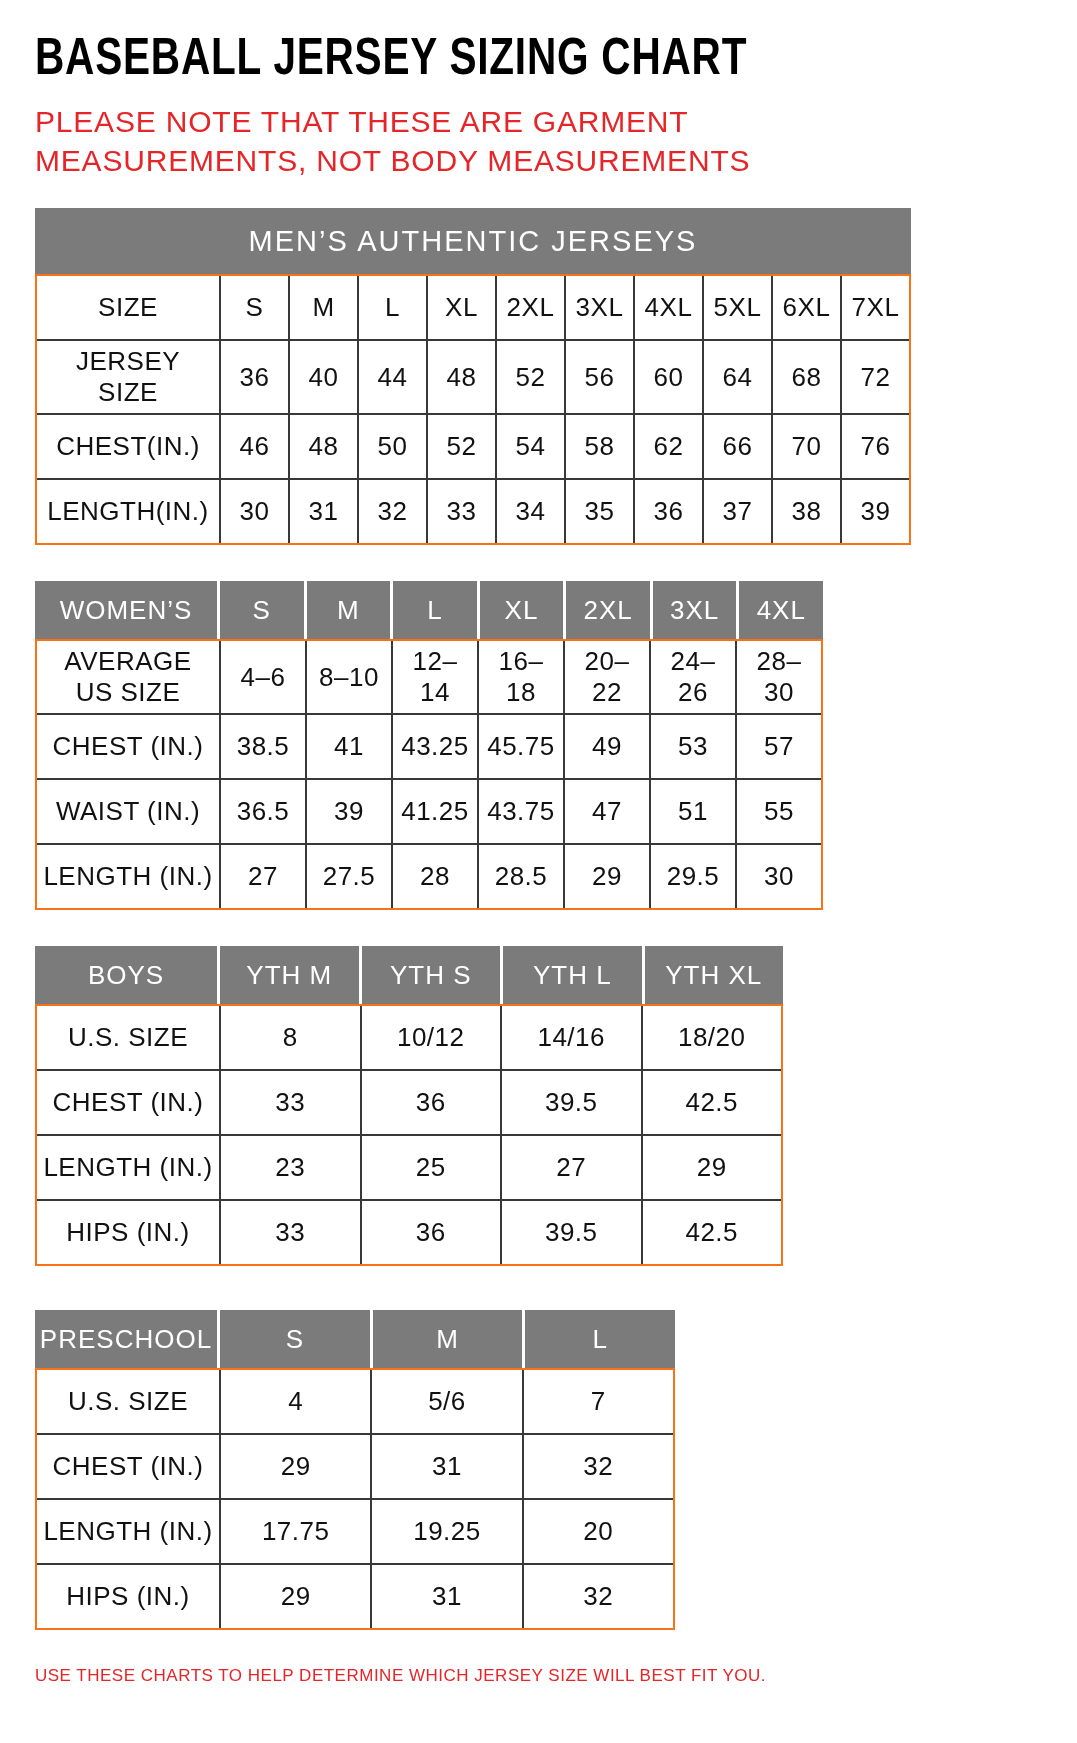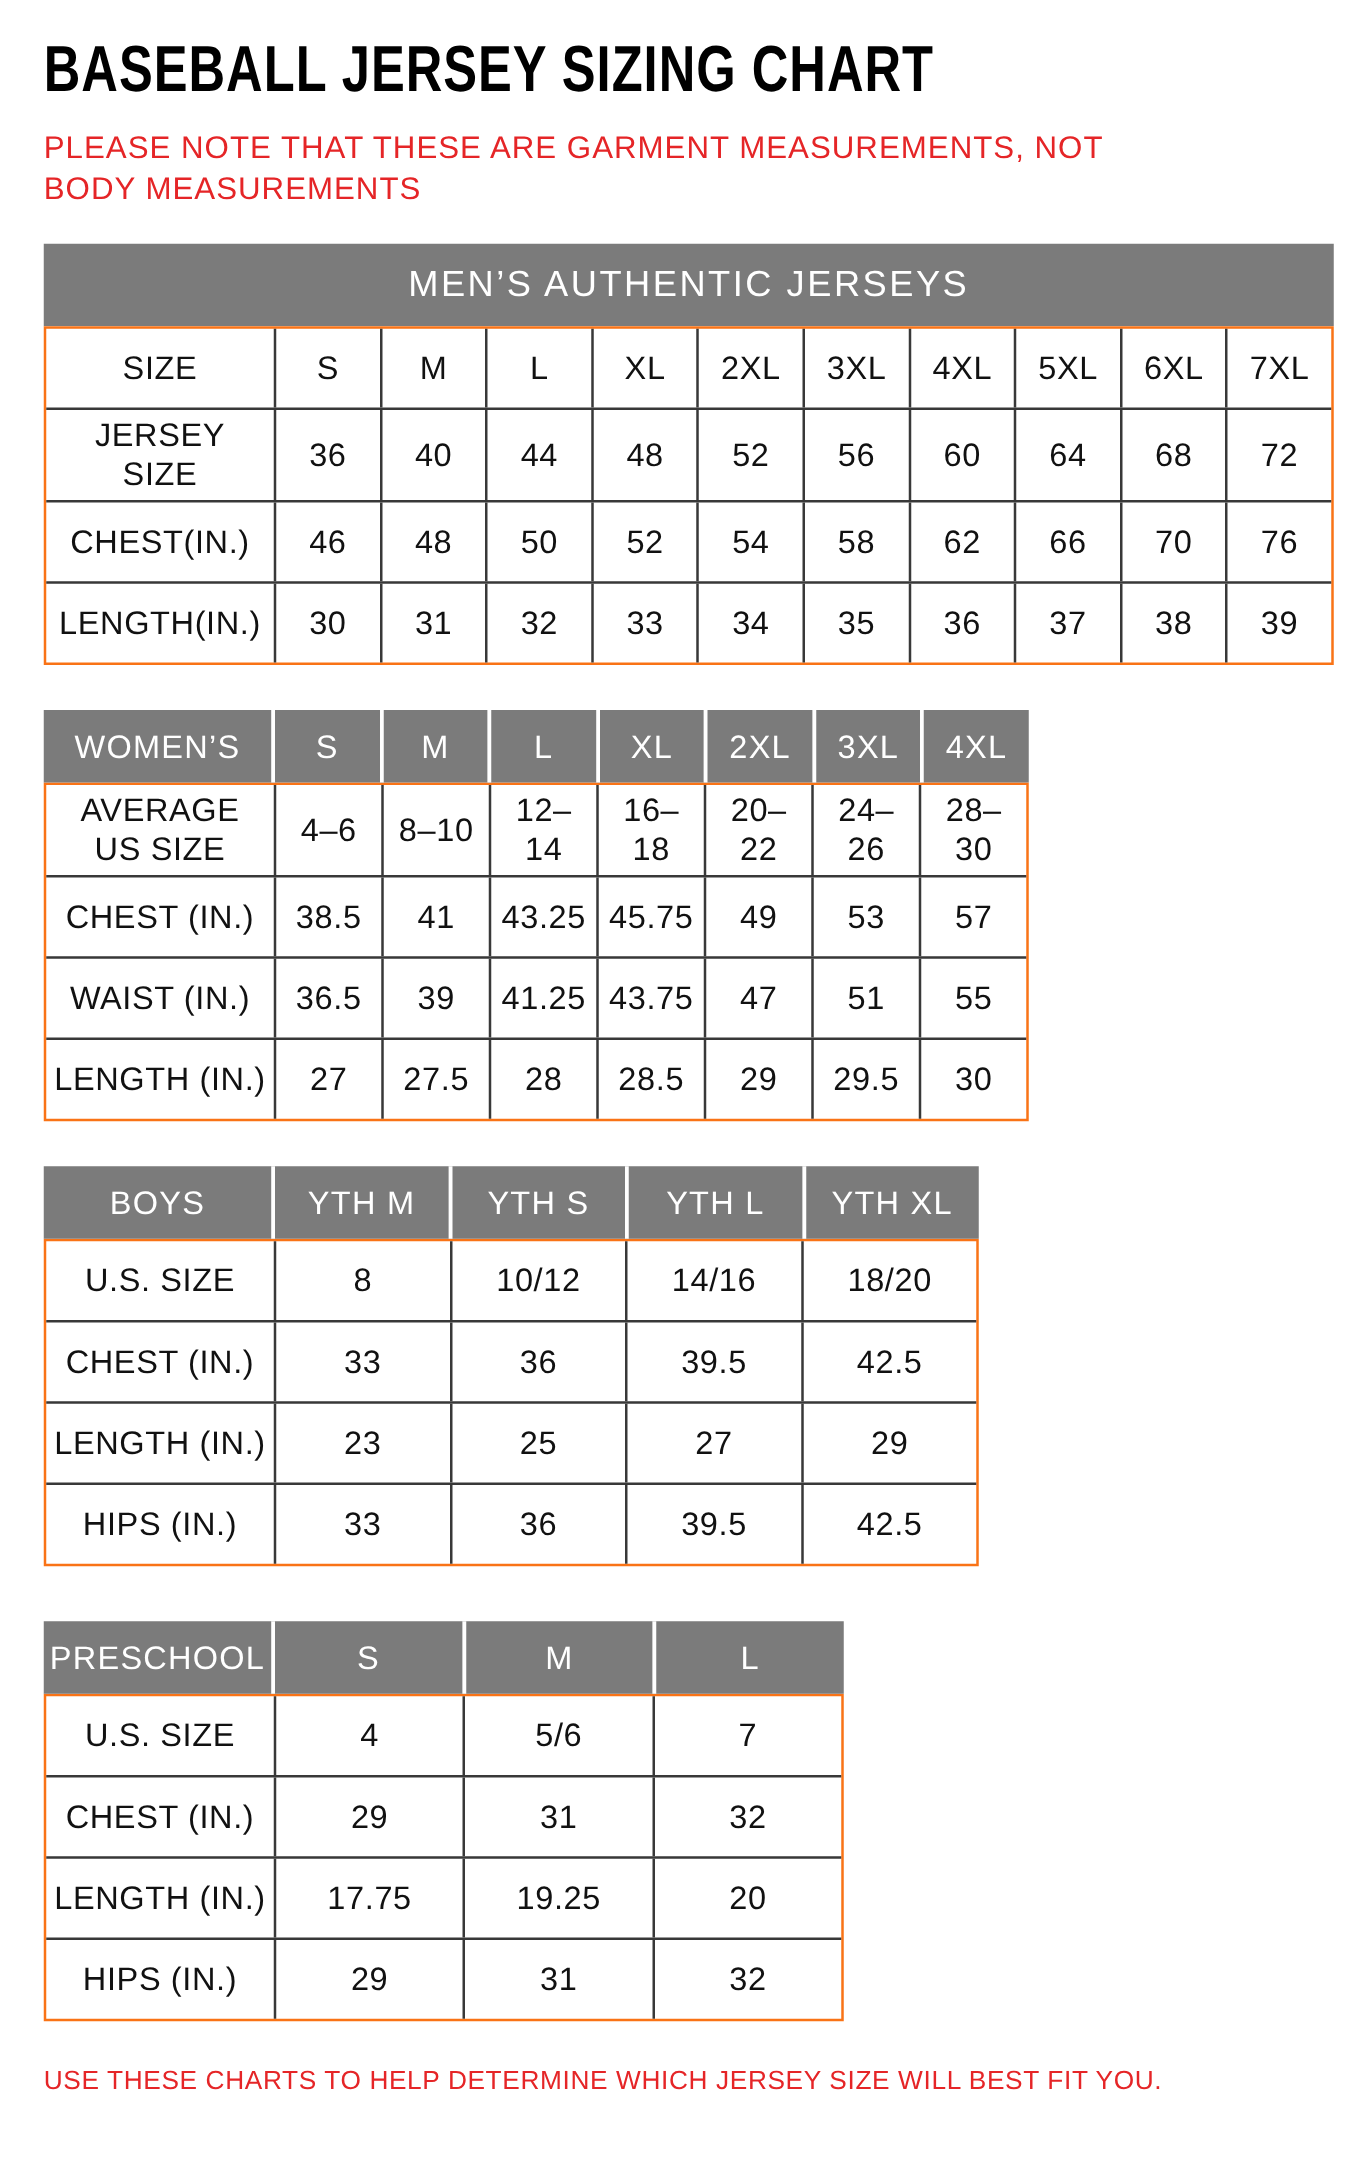--- a/index.html
+++ b/index.html
@@ -17,29 +17,29 @@
     font-weight: bold;
     color: #000000;
     white-space: nowrap;
     transform: scaleX(0.78);
     transform-origin: left center;
     letter-spacing: 1px;
     margin-bottom: 16px;
   }
   .note {
     color: #e52527;
-    font-size: 25px;
+    font-size: 30px;
     line-height: 1.3;
     letter-spacing: 0.8px;
     max-width: 900px;
     margin-bottom: 28px;
   }
 
   .size-table { margin-bottom: 36px; }
-  .mens      { width: 1032px; }
+  .mens      { width: 876px; }
   .womens    { width: 788px; }
   .boys      { width: 748px; }
   .preschool { width: 640px; margin-top: 44px; }
 
   .banner {
     background: #7b7b7b;
     color: #ffffff;
     height: 66px;
     display: flex;
     align-items: center;
@@ -76,21 +76,21 @@
     letter-spacing: 0.5px;
     text-align: center;
     padding: 5px 6px;
     color: #111111;
   }
   .cell + .cell { border-left: 2px solid #383838; }
   .cell.label-col { flex: 0 0 182px; white-space: pre-line; }
 
   .footer {
     color: #e52527;
-    font-size: 21px;
+    font-size: 17px;
     letter-spacing: 0.5px;
     white-space: nowrap;
     margin-top: 8px;
   }
 </style>
 </head>
 <body>
 
 <main class="page">
   <h1 class="title">BASEBALL JERSEY SIZING CHART</h1>

